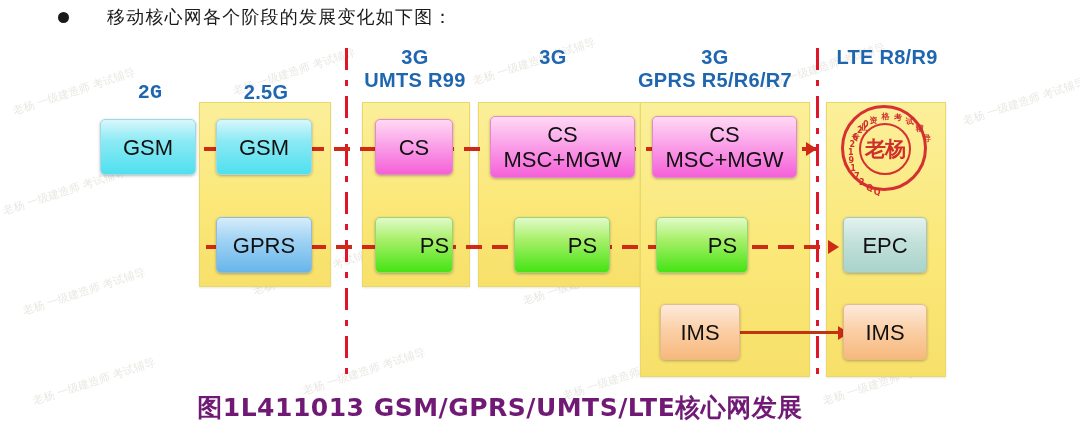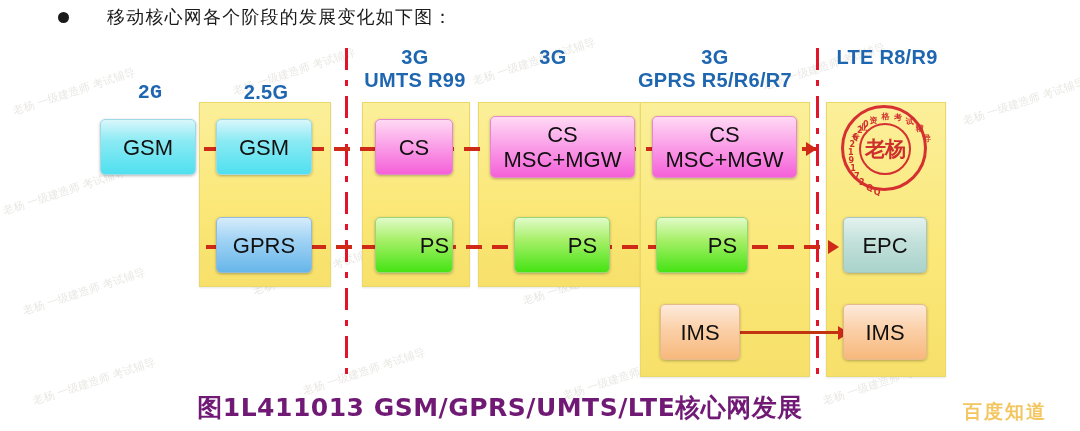--- a/index.html
+++ b/index.html
@@ -307,16 +307,15 @@
         <span style="transform:rotate(310deg) translate(0,-39px) rotate(-310deg);">2</span>
         <span style="transform:rotate(322deg) translate(0,-39px) rotate(-322deg);">0</span>
       </div>
       <div class="ring-in">
         <div class="core">老杨</div>
       </div>
     </div>
 
     <div class="caption" style="left:0px; top:357px; width:1000px;">图1L411013 GSM/GPRS/UMTS/LTE核心网发展</div>
 
-    <div class="brand" style="left:963px; top:365px;">百度知道</div>
 
   </div>
 </div>
 
 </body></html>

